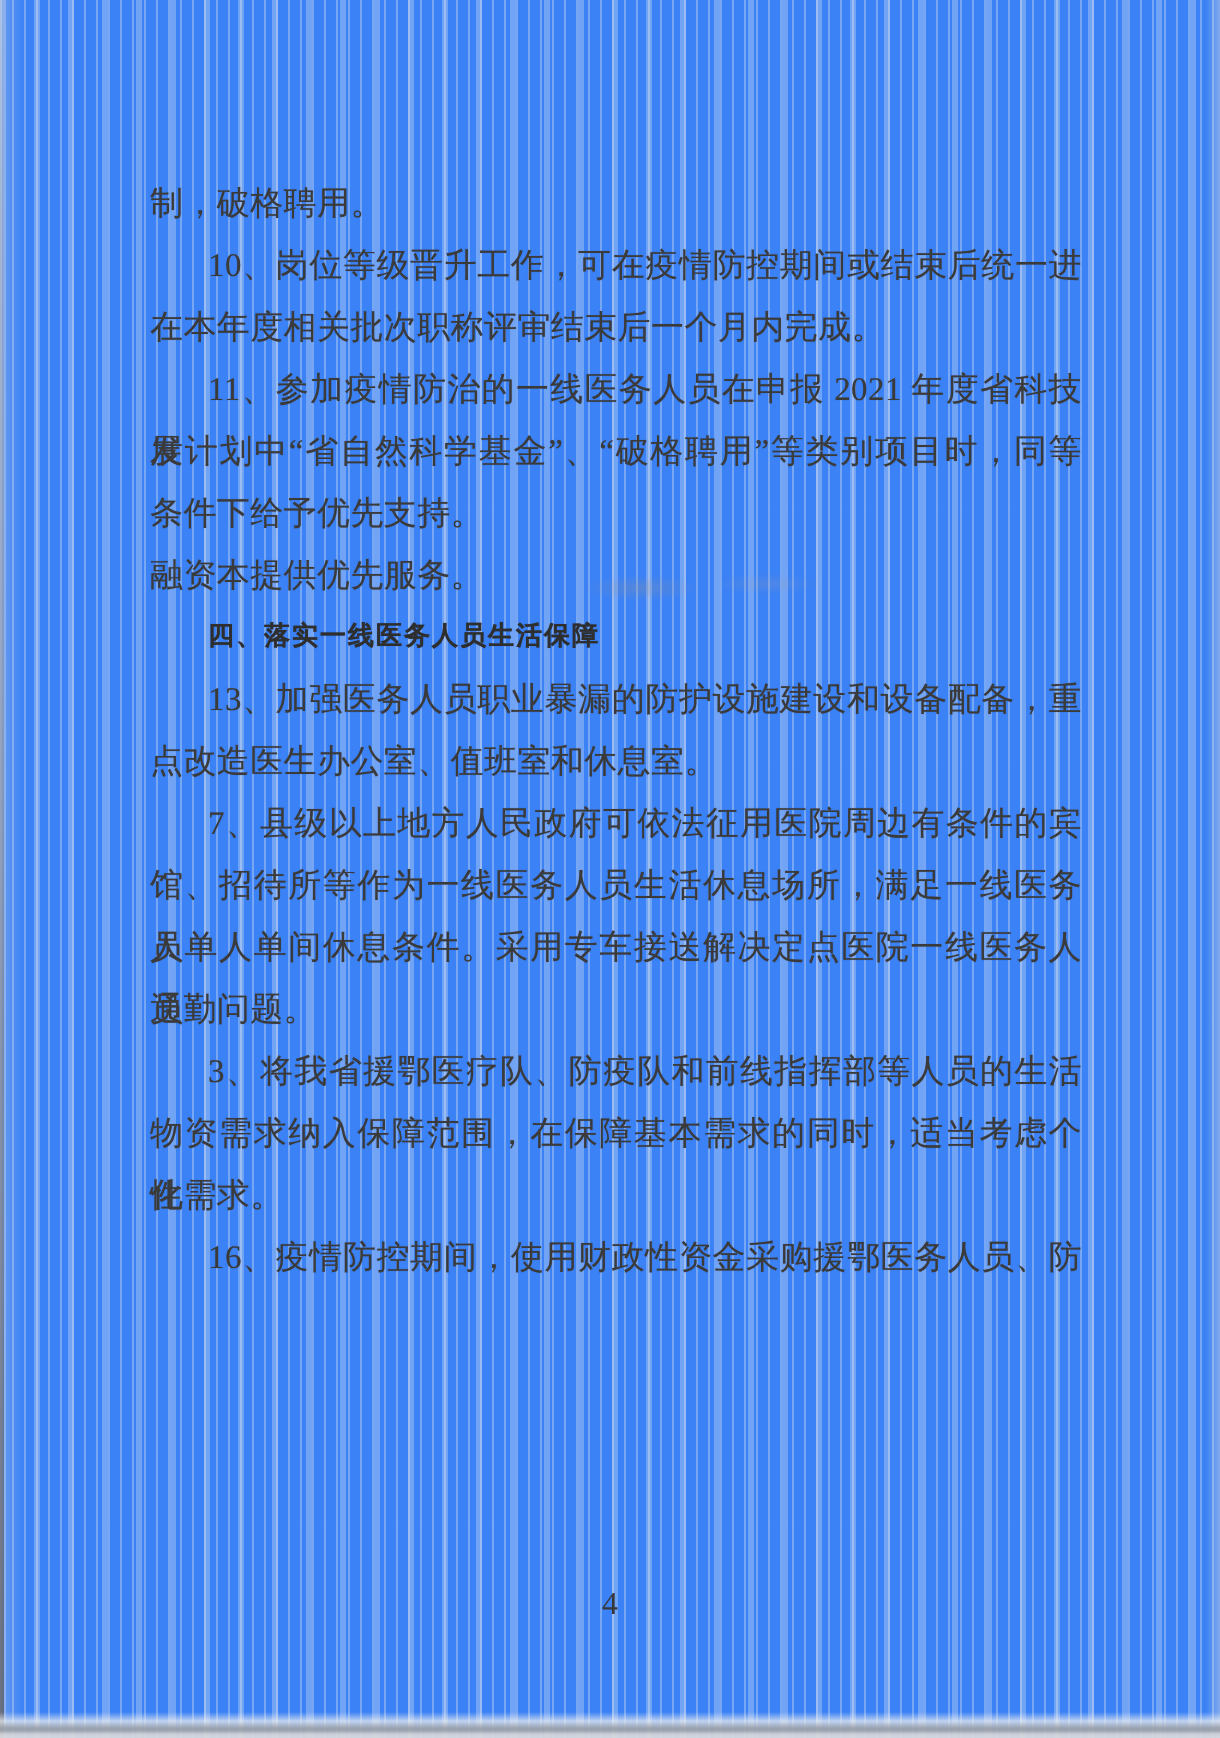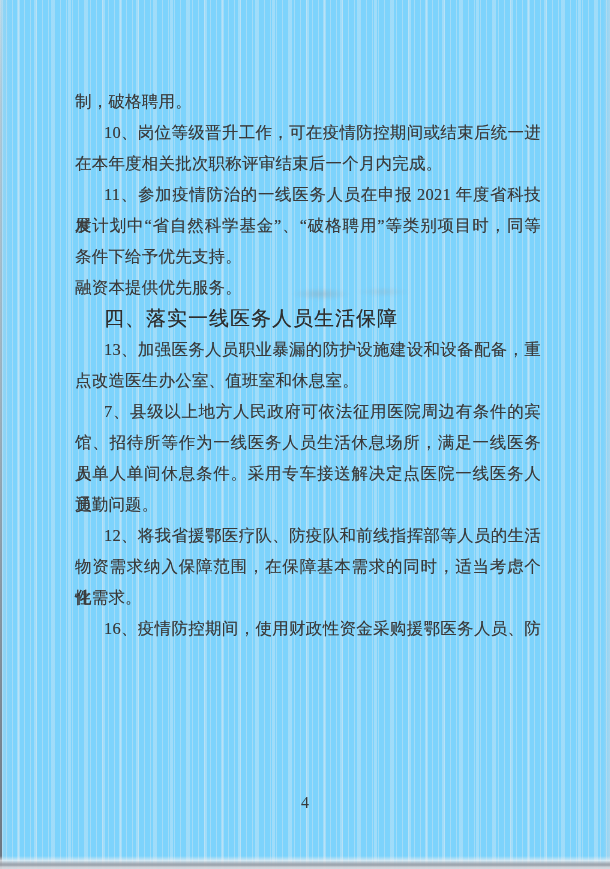--- a/index.html
+++ b/index.html
@@ -4,21 +4,21 @@
 <style>
   html, body {
     margin: 0; padding: 0;
     width: 610px; height: 869px;
     overflow: hidden;
     background: #ffffff;
   }
   .scan-page {
     position: relative;
     width: 610px; height: 869px;
-    background: #7dd3fc;
+    background: #3b82f6;
   }
   
   .scan-texture {
     position: absolute; inset: 0;
     background:
       repeating-linear-gradient(90deg, rgba(233,235,238,0.35) 0px, rgba(233,235,238,0.35) 1px, transparent 1px, transparent 6px),
       repeating-linear-gradient(90deg, rgba(241,242,244,0.30) 0px, rgba(241,242,244,0.30) 3px, transparent 3px, transparent 17px);
     pointer-events: none;
   }
   .doc-body {
@@ -38,22 +38,22 @@
     letter-spacing: 0.2px;
   }
   .line.justify {
     white-space: normal;
     text-align: justify;
     text-align-last: justify;
   }
   .line.indent { text-indent: 29px; }
   .line.heading {
     font-family: "DejaVu Sans", "Liberation Sans", sans-serif;
-    font-weight: 400;
-    font-size: 20px;
+    font-weight: 700;
+    font-size: 13px;
     color: #2e2e2e;
     letter-spacing: 1px;
     text-shadow: 0 0 0.4px rgba(45,45,45,0.7);
   }
   .page-number {
     position: absolute;
     left: 0; right: 0;
     top: 794px;
     text-align: center;
     font-family: "Liberation Serif", "DejaVu Serif", serif;
@@ -118,21 +118,21 @@
       <div class="line justify">展计划中“省自然科学基金”、“破格聘用”等类别项目时，同等</div>
       <div class="line">条件下给予优先支持。</div>
       <div class="line">融资本提供优先服务。</div>
       <div class="line indent heading">四、落实一线医务人员生活保障</div>
       <div class="line indent justify">13、加强医务人员职业暴漏的防护设施建设和设备配备，重</div>
       <div class="line">点改造医生办公室、值班室和休息室。</div>
       <div class="line indent justify">7、县级以上地方人民政府可依法征用医院周边有条件的宾</div>
       <div class="line justify">馆、招待所等作为一线医务人员生活休息场所，满足一线医务人</div>
       <div class="line justify">员单人单间休息条件。采用专车接送解决定点医院一线医务人员</div>
       <div class="line">通勤问题。</div>
-      <div class="line indent justify">12、将我省援鄂医疗队、防疫队和前线指挥部等人员的生活</div>
+      <div class="line indent justify">3、将我省援鄂医疗队、防疫队和前线指挥部等人员的生活</div>
       <div class="line justify">物资需求纳入保障范围，在保障基本需求的同时，适当考虑个性</div>
       <div class="line">化需求。</div>
       <div class="line indent justify">16、疫情防控期间，使用财政性资金采购援鄂医务人员、防</div>
     </div>
 
   <div class="page-number">4</div>
 
   <div class="smudge-a"></div>
   <div class="smudge-b"></div>
   <div class="edge-left-shade"></div>

